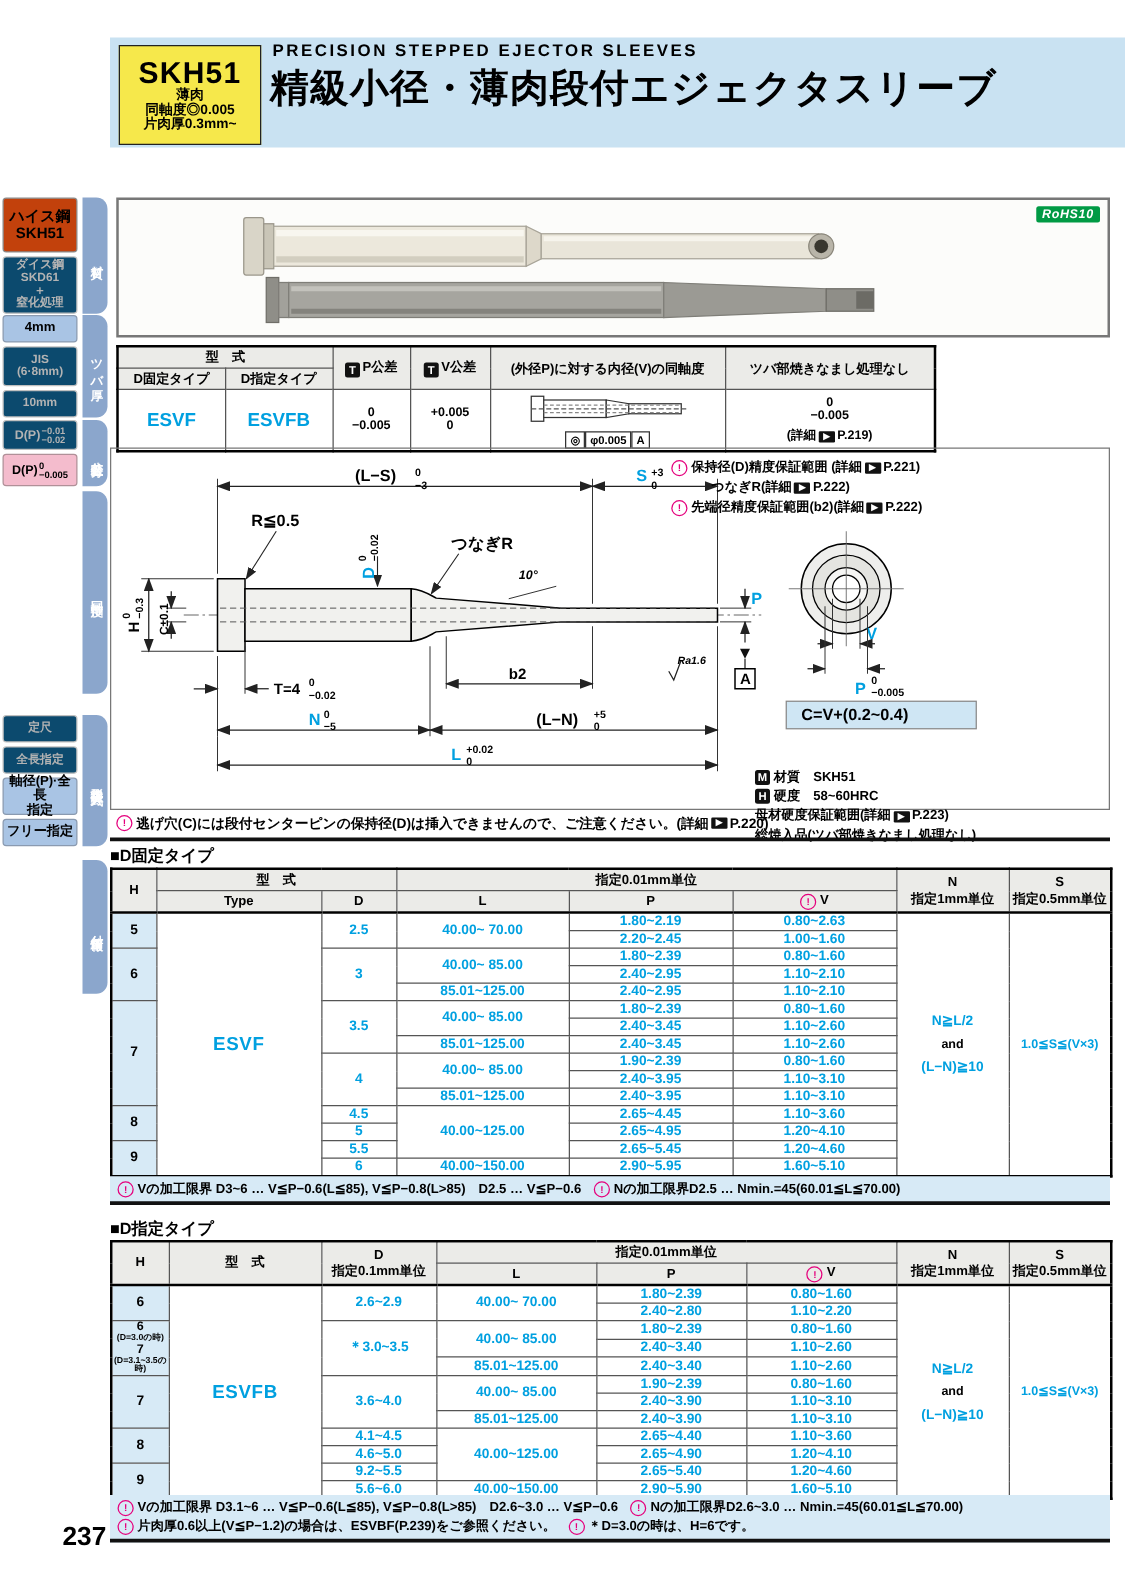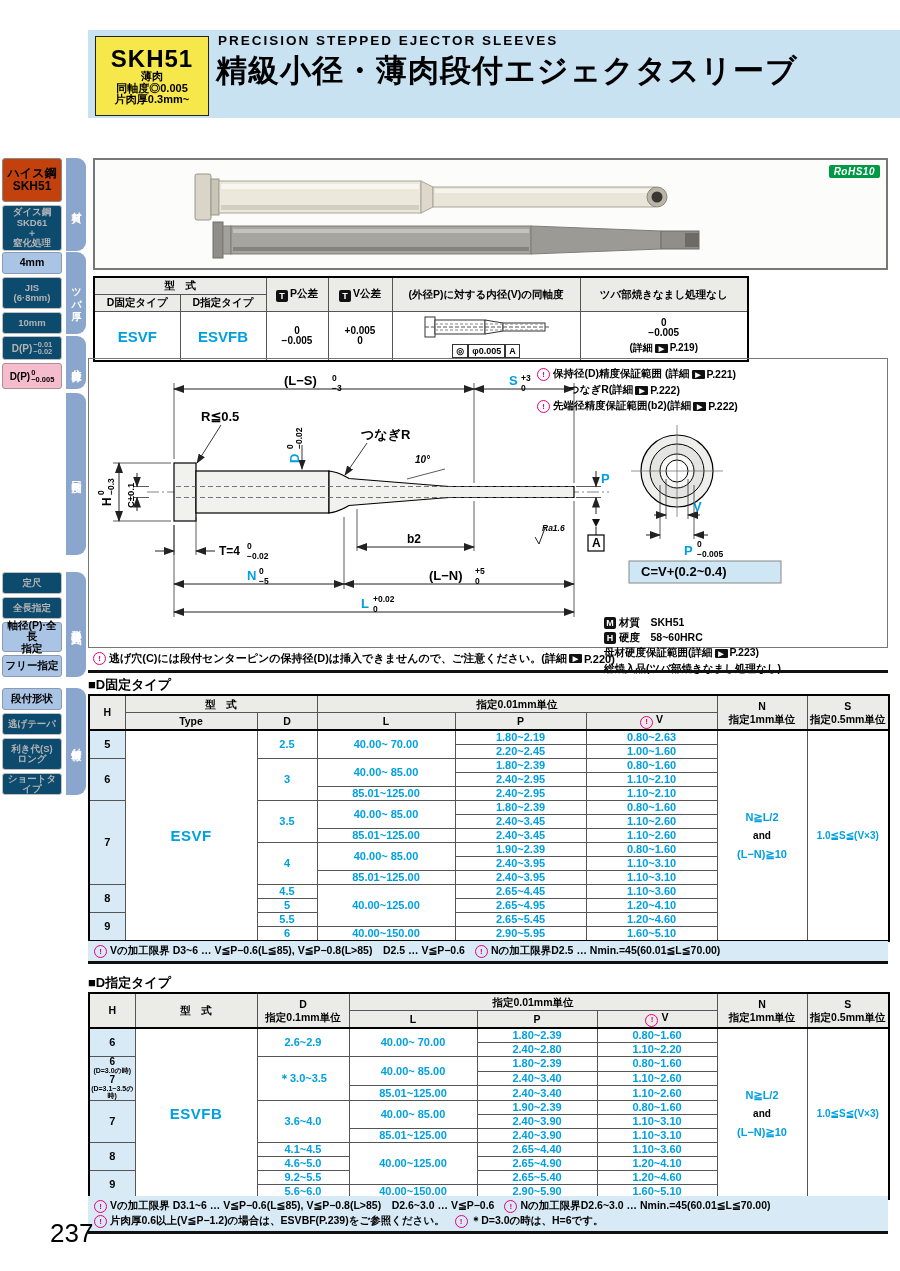--- a/index.html
+++ b/index.html
@@ -72,21 +72,21 @@
   .dt td.type{font-size:15px;letter-spacing:0.5px;}
   .dt td.scell{font-size:10px;}
   .dt td.ncell div{margin:8px 0;font-size:11px;}
   .dt td.ncell div.bkl{color:#000;font-size:10px;}
   .hcsm div.num{font-size:10px;line-height:1.0;}
   .hcsm div.tiny{font-size:7px;line-height:1.1;}
   .tnote{position:absolute;left:88px;width:800px;background:#d7eaf6;border-bottom:3px solid #111;box-sizing:border-box;
          padding:2px 6px;font-size:10.5px;font-weight:bold;}
   .tnote .row{display:flex;align-items:center;gap:10px;margin:1px 0;}
 
-  .page-num{position:absolute;left:50px;top:1218px;font-size:26px;font-weight:normal;}
+  .page-num{position:absolute;left:50px;top:1218px;font-size:21px;font-weight:bold;}
 
   
   text.dt1{font:bold 12px "Liberation Sans",sans-serif;fill:#000;}
   text.dt2{font:bold 13px "Liberation Sans",sans-serif;fill:#000;}
   text.cy1{font:bold 13px "Liberation Sans",sans-serif;fill:#00a0e0;}
   text.sm{font:bold 8.5px "Liberation Sans",sans-serif;fill:#000;}
   text.it{font:italic bold 10px "Liberation Sans",sans-serif;fill:#000;}
 </style>
 </head>
 <body>
@@ -138,27 +138,20 @@
         <div class="sb-items">
           <div class="sb-item off" style="height: 22px;">定尺</div>
           <div class="sb-item off" style="height: 22px;">全長指定</div>
           <div class="sb-item sel-blue" style="height: 30px;">軸径(P)·全長
 指定</div>
           <div class="sb-item sel-blue" style="height: 22px;">フリー指定</div>
         </div>
         <div class="sb-tab" style="height: 105px;">形状選択方式</div>
       </div>
       <div class="sb-group" style="top: 688px; height: 107px;">
-        <div class="sb-items">
-          <div class="sb-item sel-blue" style="height: 22px;">段付形状</div>
-          <div class="sb-item off" style="height: 22px;">逃げテーパ</div>
-          <div class="sb-item off" style="height: 32px;">利き代(S)
-ロング</div>
-          <div class="sb-item off" style="height: 22px;">ショートタイプ</div>
-        </div>
         <div class="sb-tab" style="height: 107px;">付加情報</div>
       </div>
     </div>
 
   <div class="photo-box">
     <svg width="791" height="108" viewBox="0 0 791 108">
 
       <rect x="100" y="14" width="16" height="46" fill="#d9d5c8" stroke="#9a968a" rx="2"></rect>
       <rect x="116" y="19" width="8" height="36" fill="#c9c5b7" stroke="#9a968a"></rect>
       <rect x="124" y="21" width="202" height="32" fill="#ece8dc" stroke="#a8a498"></rect>

